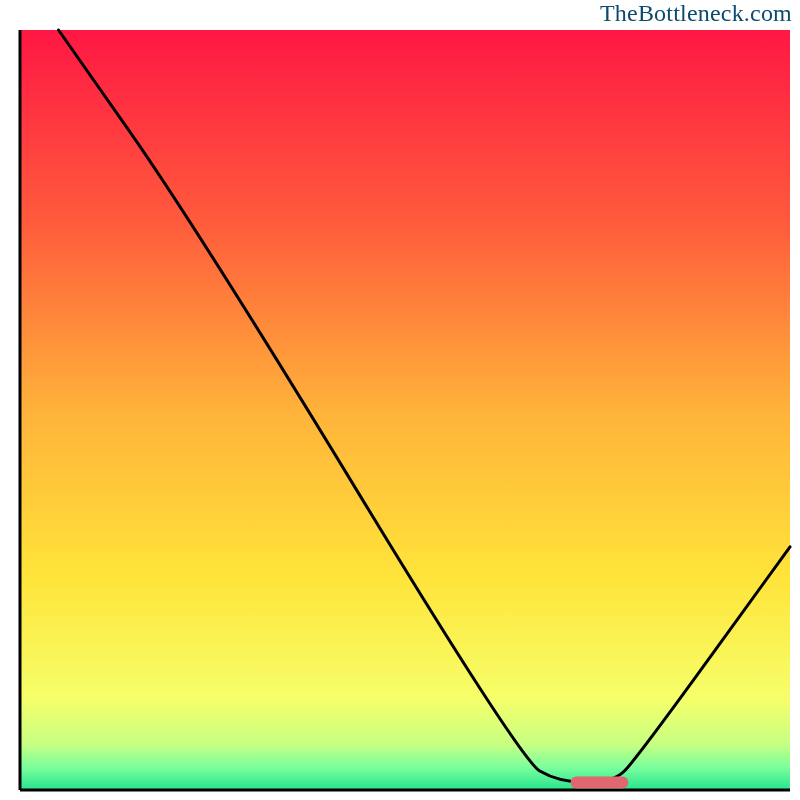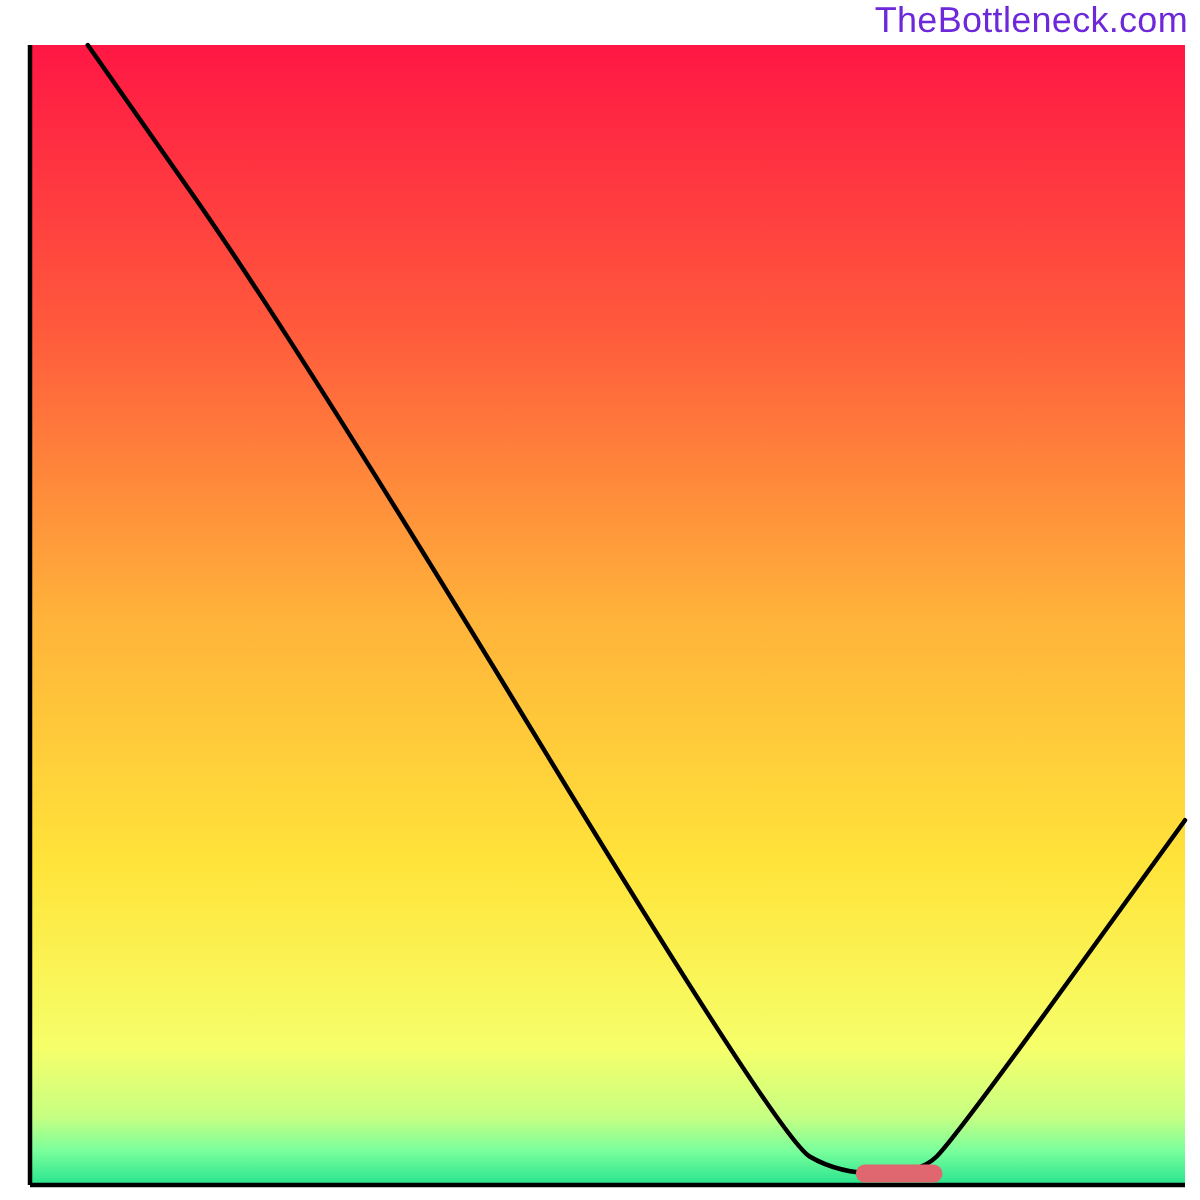--- a/index.html
+++ b/index.html
@@ -12,24 +12,25 @@
   }
   .frame {
     position: relative;
     width: 800px;
     height: 800px;
   }
   .watermark {
     position: absolute;
     top: 0px;
     right: 8px;
-    color: #6d28d9;
+    color: #0c4a6e;
     font-size: 24px;
     font-weight: 500;
     letter-spacing: 0.2px;
+    font-family: Liberation Serif, serif;
   }
   svg.chart {
     position: absolute;
     left: 0;
     top: 0;
   }
 </style>
 </head>
 <body>
 

